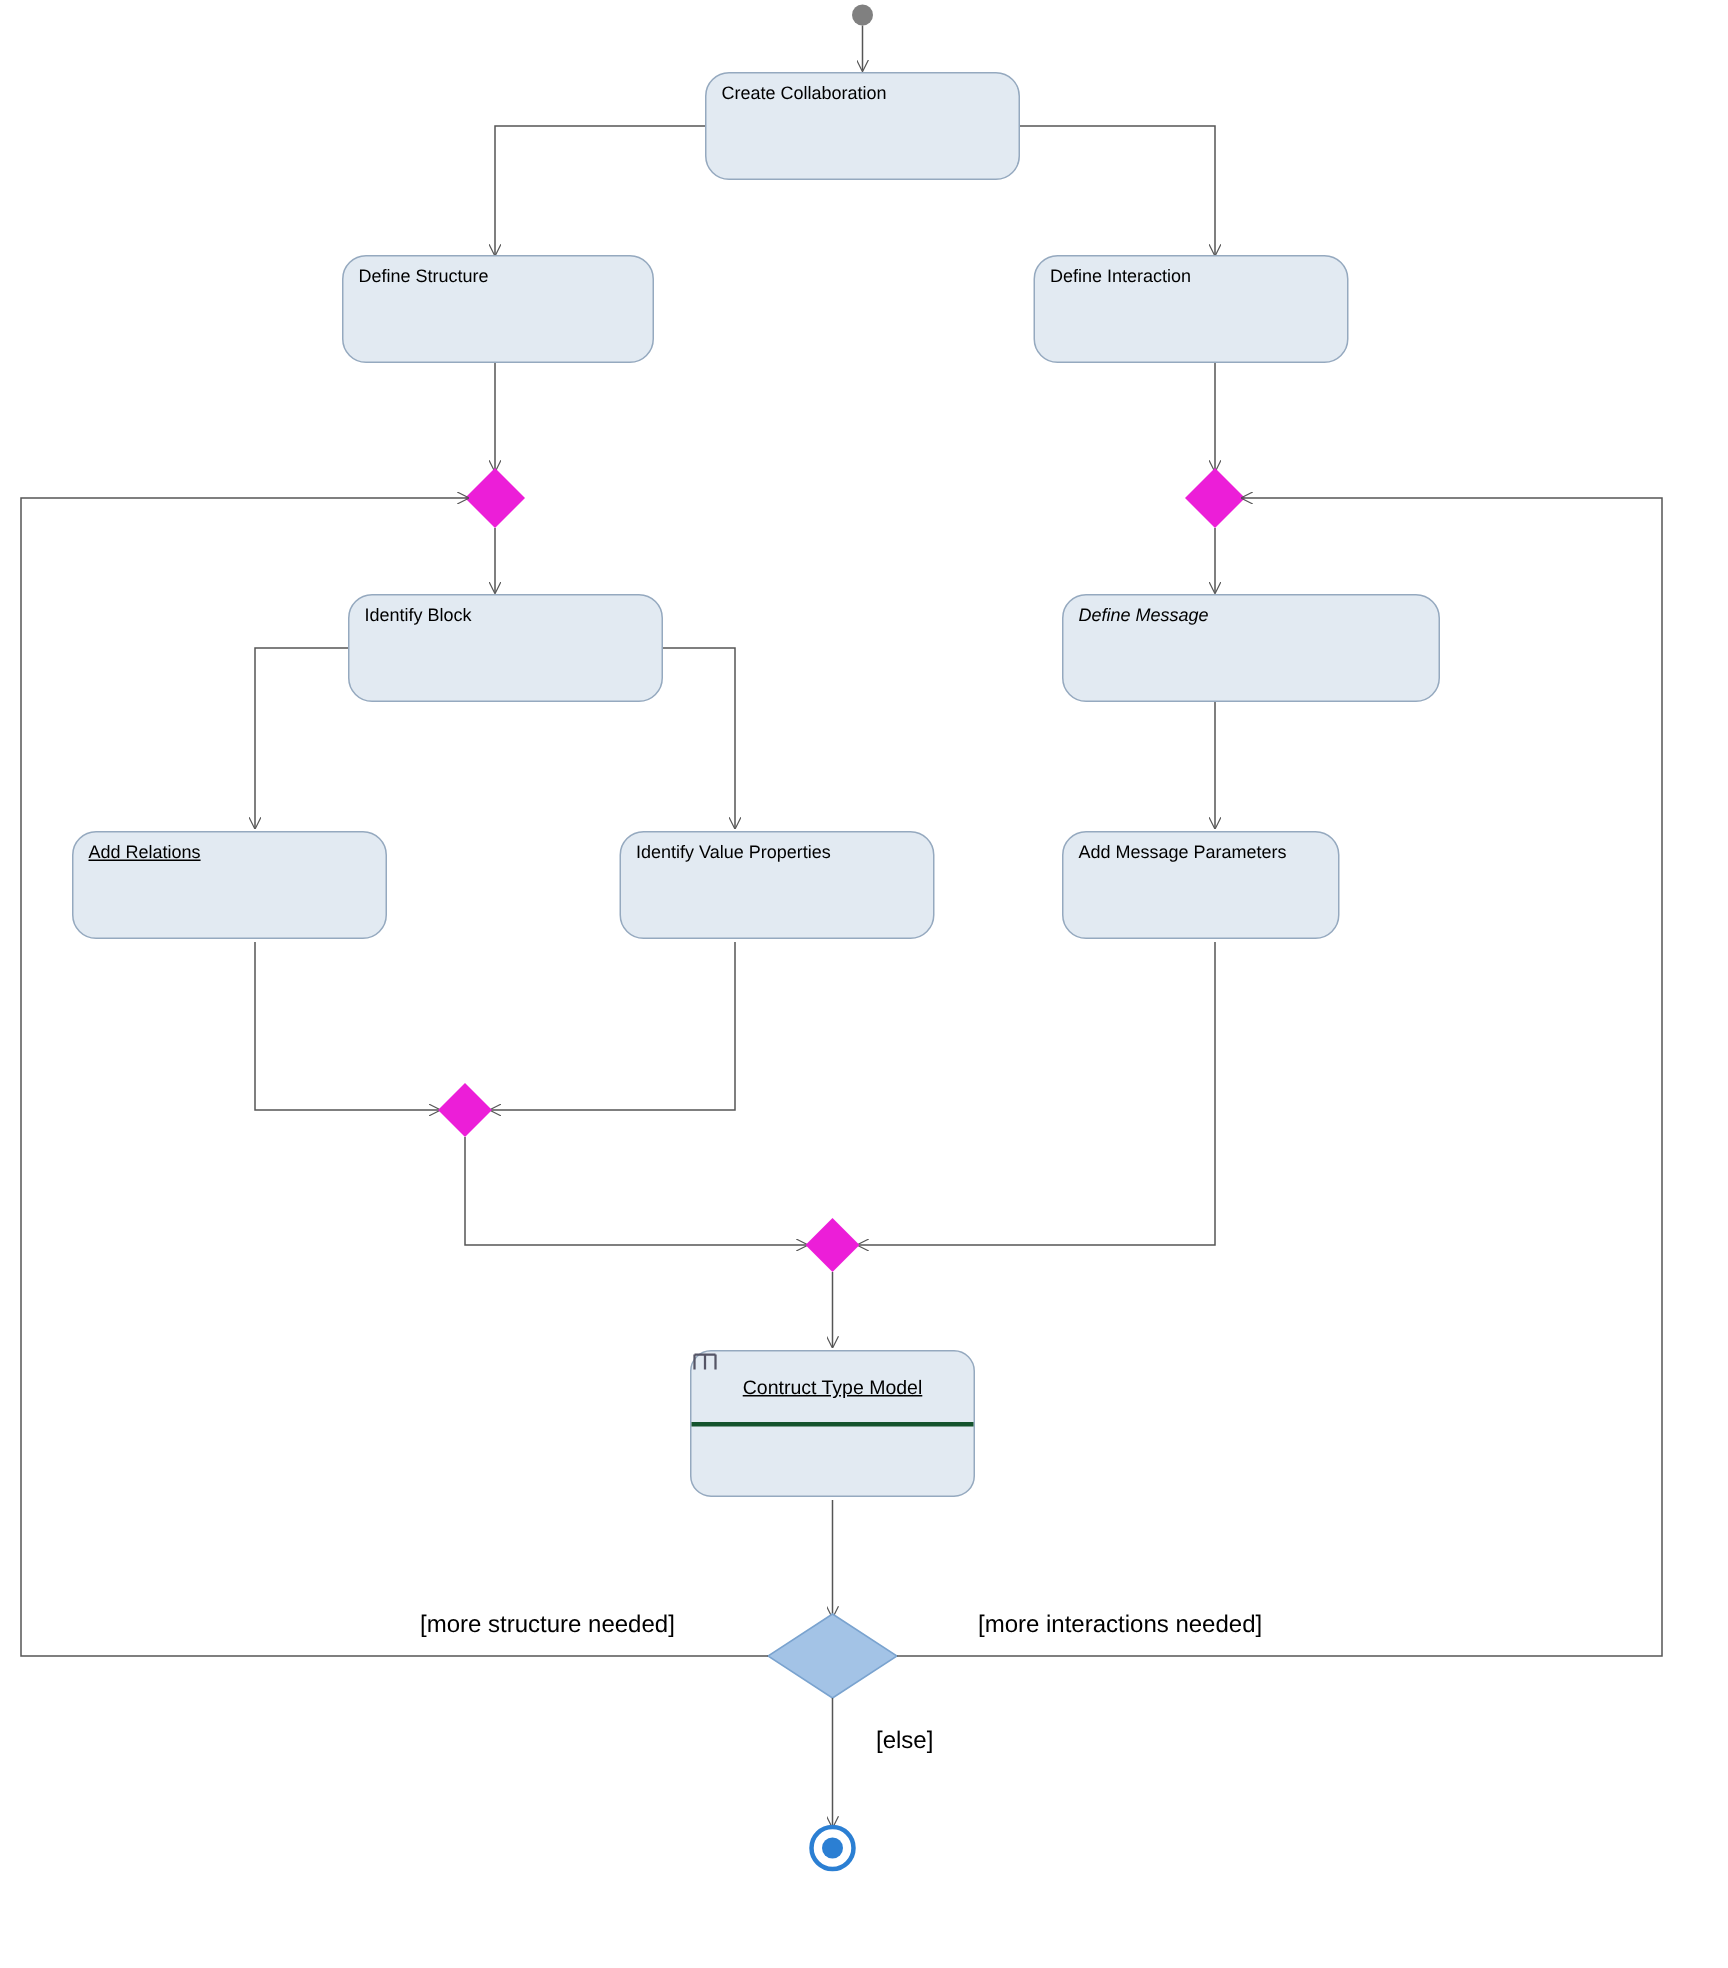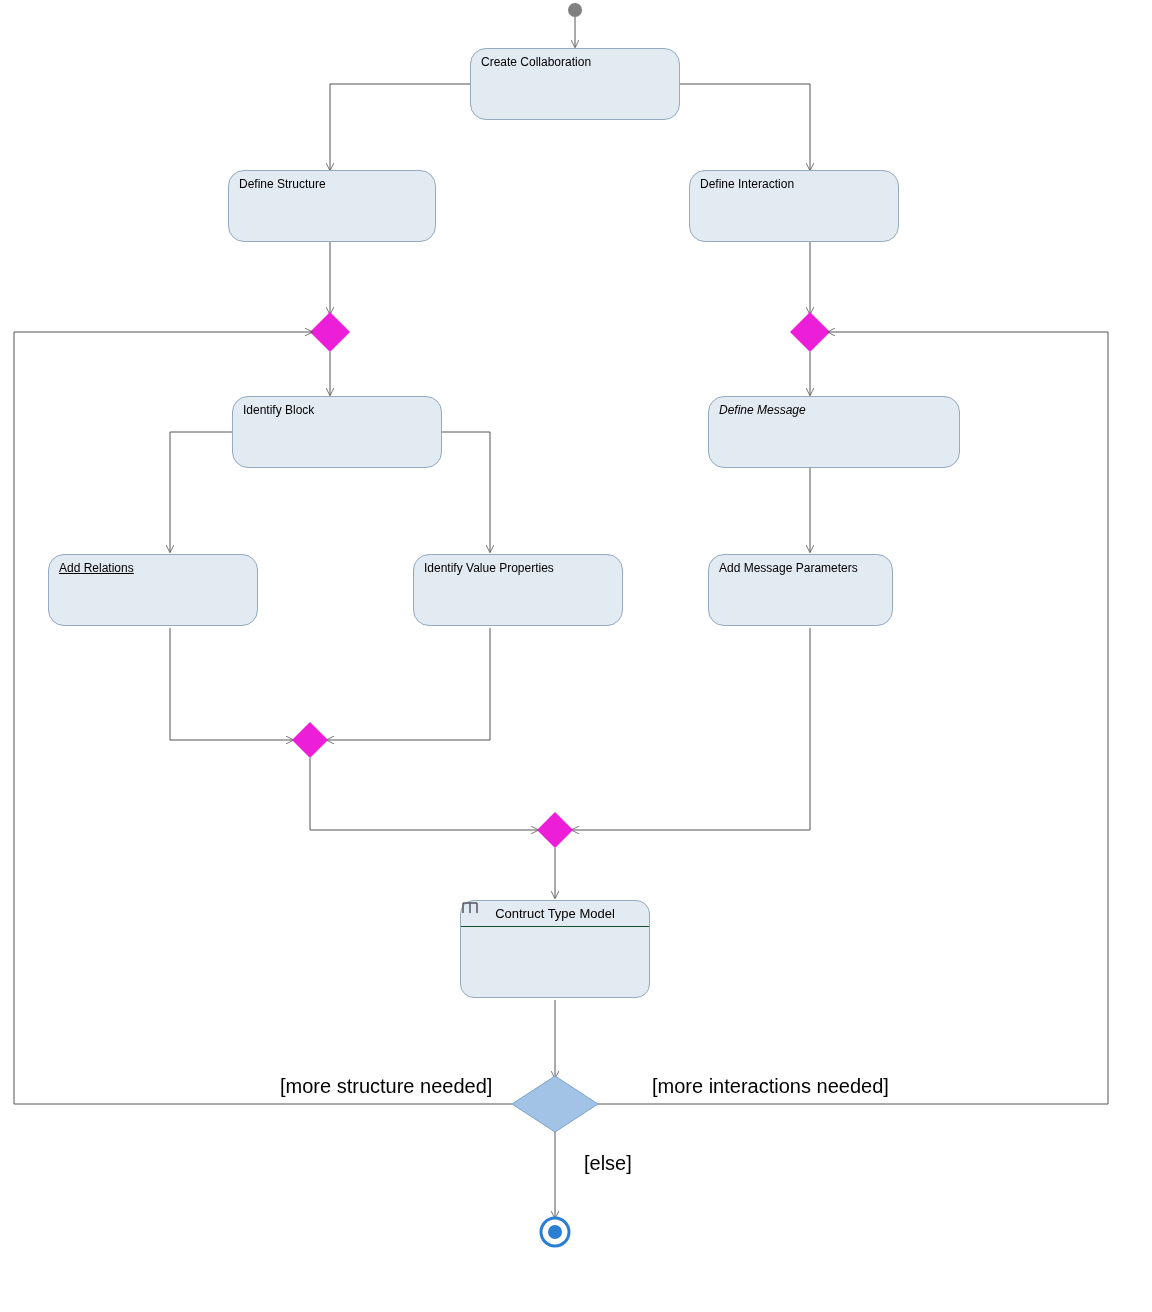--- a/index.html
+++ b/index.html
@@ -30,26 +30,27 @@
     position: absolute;
     background: #e2eaf2;
     border: 1px solid #95a9bf;
     border-radius: 14px;
     font-size: 13px;
     color: #000;
     box-sizing: border-box;
     text-align: center;
   }
   .activity-sub .sub-title {
-    border-bottom: 1px solid #14532d;
-    padding: 5px 8px;
+    border-bottom: 3px solid #14532d;
+    padding: 16px 8px;
+    text-decoration: underline;
   }
   .guard-label {
     position: absolute;
-    font-size: 20px;
+    font-size: 16px;
     color: #000;
   }
   .rake-icon {
     position: absolute;
   }
 </style>
 </head>
 <body>
 
 <svg width="1152" height="1312">

